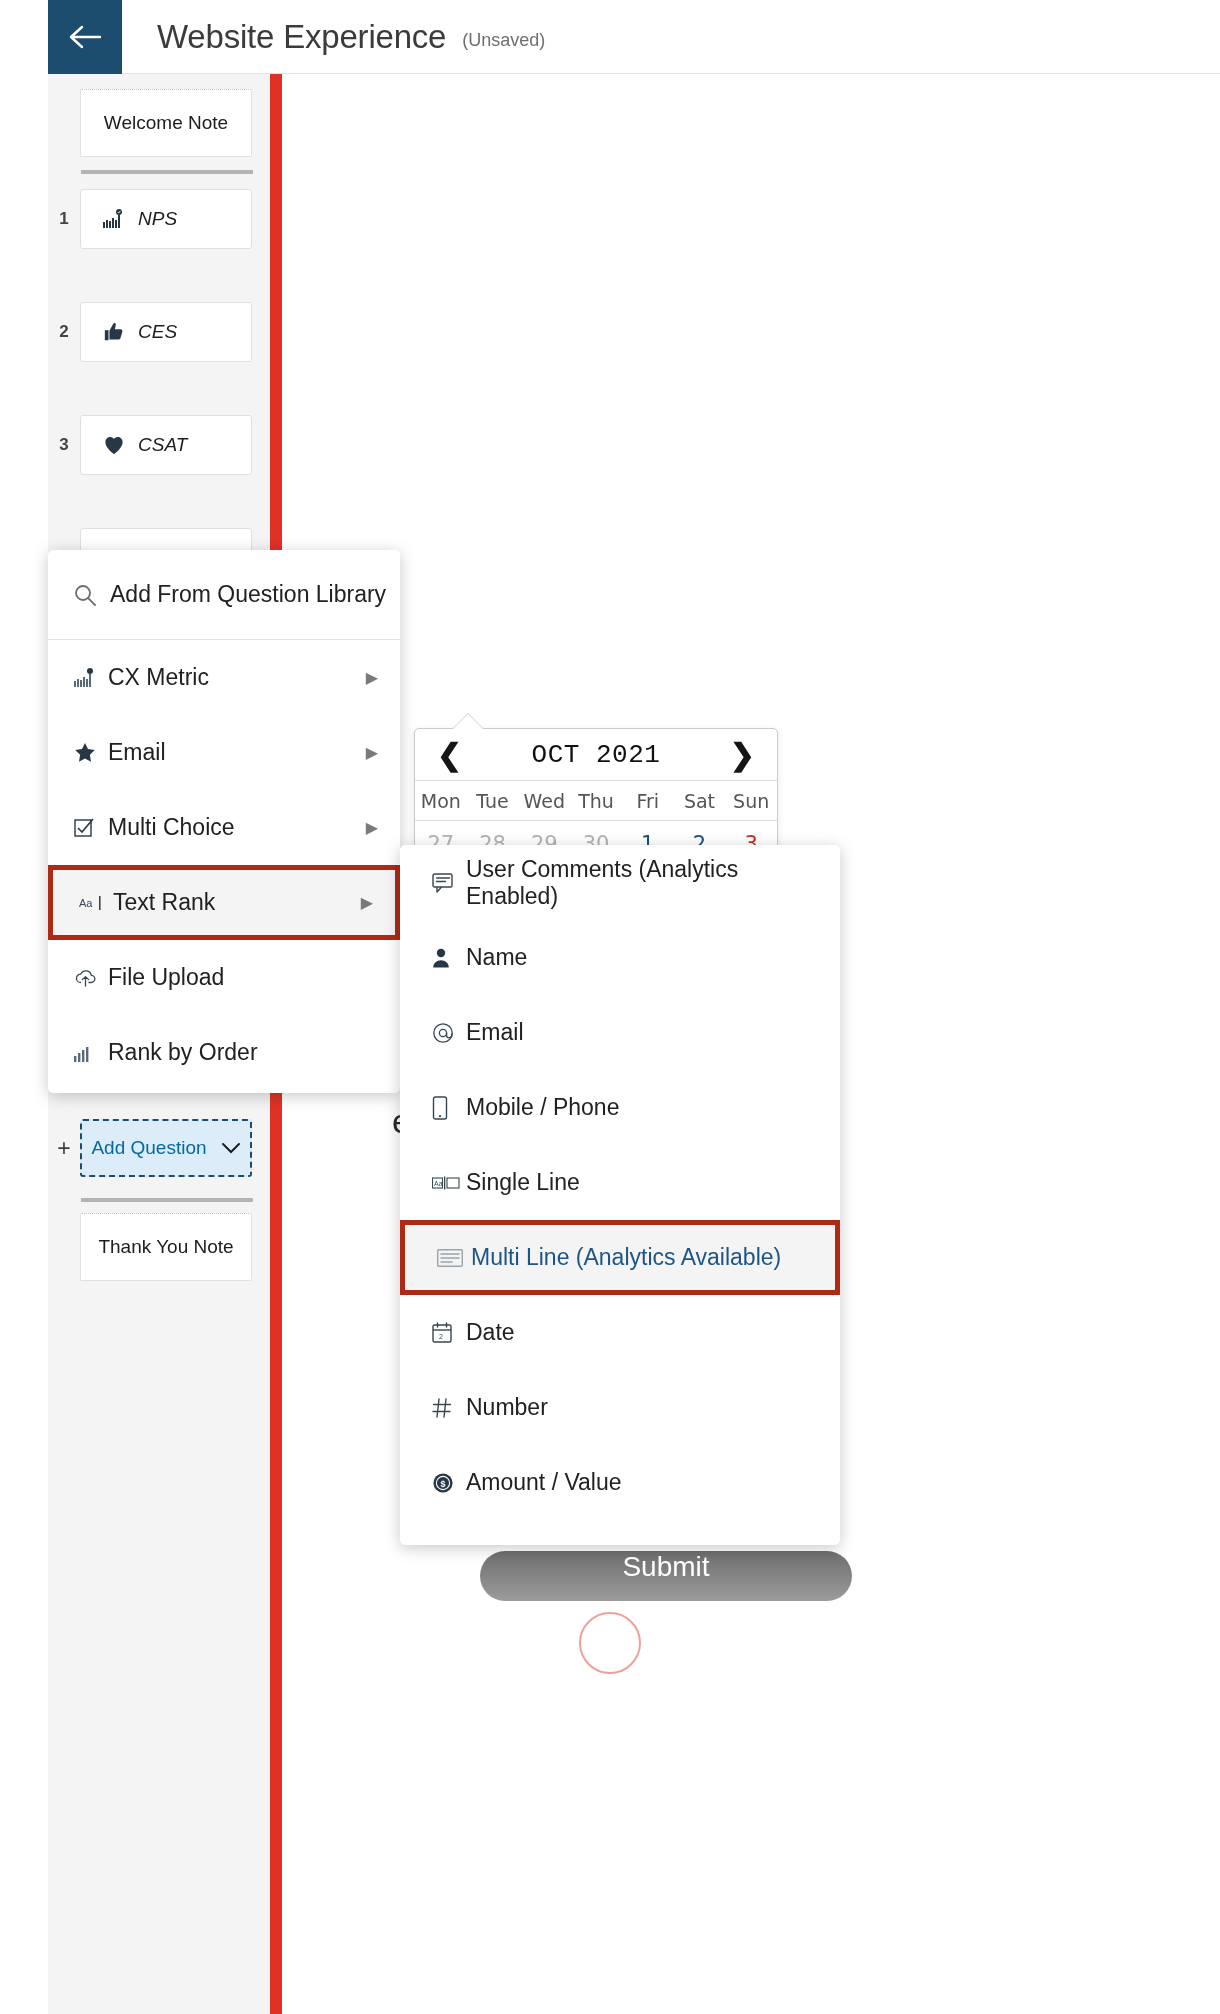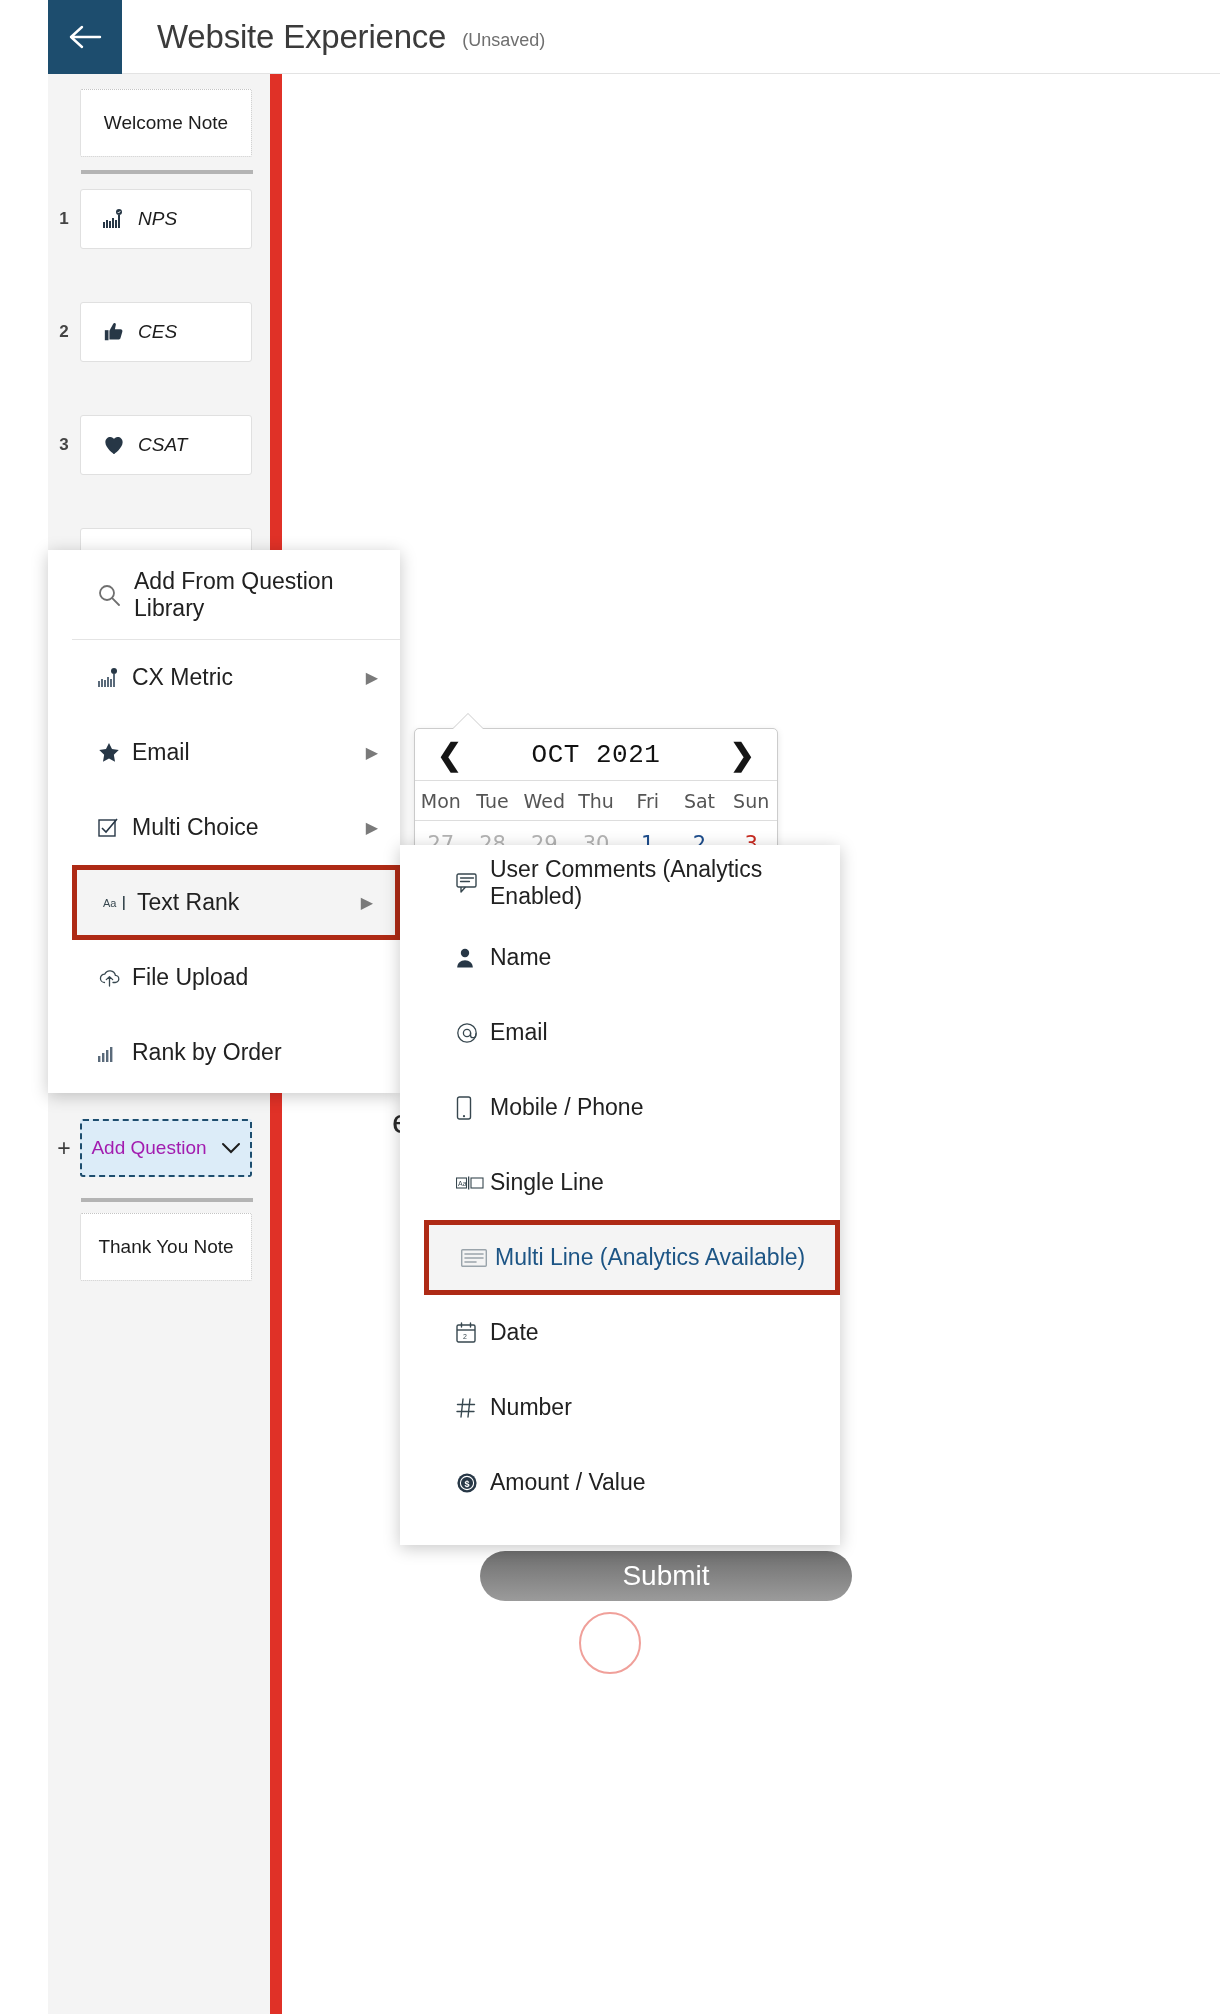--- a/index.html
+++ b/index.html
@@ -56,21 +56,21 @@
   }
   .sb-divider {
     position: absolute; left: 33px; width: 172px; height: 4px; background: #b4b4b4;
   }
   .add-q-wrap { position: absolute; display: flex; align-items: center; }
   .plus { width: 32px; text-align: center; font-size: 23px; color: #3b3b3b; }
   .add-q {
     width: 172px; height: 58px; background: #dcecf8;
     border: 2px dashed #1d4d6e; border-radius: 3px;
     display: flex; align-items: center; justify-content: center; gap: 14px;
-    font-size: 19px; color: #a21caf; cursor: pointer;
+    font-size: 19px; color: #0369a1; cursor: pointer;
   }
 
   
   .canvas {
     position: absolute; left: 234px; top: 74px; width: 986px; height: 1940px;
     background: #ffffff;
   }
   .qtext {
     position: absolute; left: 110px; top: 1028px;
     font-size: 34px; color: #2a2a2a; white-space: nowrap;
@@ -81,21 +81,21 @@
   }
   .circle-mark {
     position: absolute; left: 297px; top: 1538px;
     width: 62px; height: 62px; border: 2px solid #f0a09a; border-radius: 50%;
   }
   .submit-btn {
     position: absolute; left: 198px; top: 1477px; width: 372px; height: 50px;
     border-radius: 26px;
     background: linear-gradient(#6e6e6e, #9b9b9b);
     color: #ffffff; font-size: 28px;
-    display: flex; align-items: center; justify-content: center;
+    display: flex; align-items: flex-start; justify-content: center;
     cursor: pointer;
   }
 
   
   .calendar {
     position: absolute; left: 366px; top: 728px; width: 364px; height: 140px;
     background: #ffffff; border: 1px solid #cccccc; border-radius: 5px;
     box-shadow: 0 2px 7px rgba(0,0,0,0.10);
     overflow: hidden;
   }
@@ -122,23 +122,22 @@
     font-family: "DejaVu Sans", sans-serif;
   }
   .cal-week { height: 46px; }
   .cal-week div { font-size: 21px; }
   .d-muted { color: #b3b3b3 !important; }
   .d-blue  { color: #1d4d8c !important; }
   .d-red   { color: #c82a20 !important; }
 
   
   .menu {
-    position: absolute; background: #ffffff; border-radius: 0;
+    position: absolute; background: #ffffff; border-radius: 5px;
     box-shadow: 0 3px 16px rgba(0,0,0,0.22);
-    padding-left: 24px;
   }
   .menu-primary { left: 0; top: 550px; width: 352px; height: 543px; }
   .menu-header {
     height: 90px; display: flex; align-items: center; gap: 14px;
     padding-left: 26px; border-bottom: 1px solid #e4e4e4;
     font-size: 23px; color: #212121; cursor: pointer;
   }
   .menu-item {
     height: 75px; display: flex; align-items: center;
     padding-left: 26px; padding-right: 22px;

